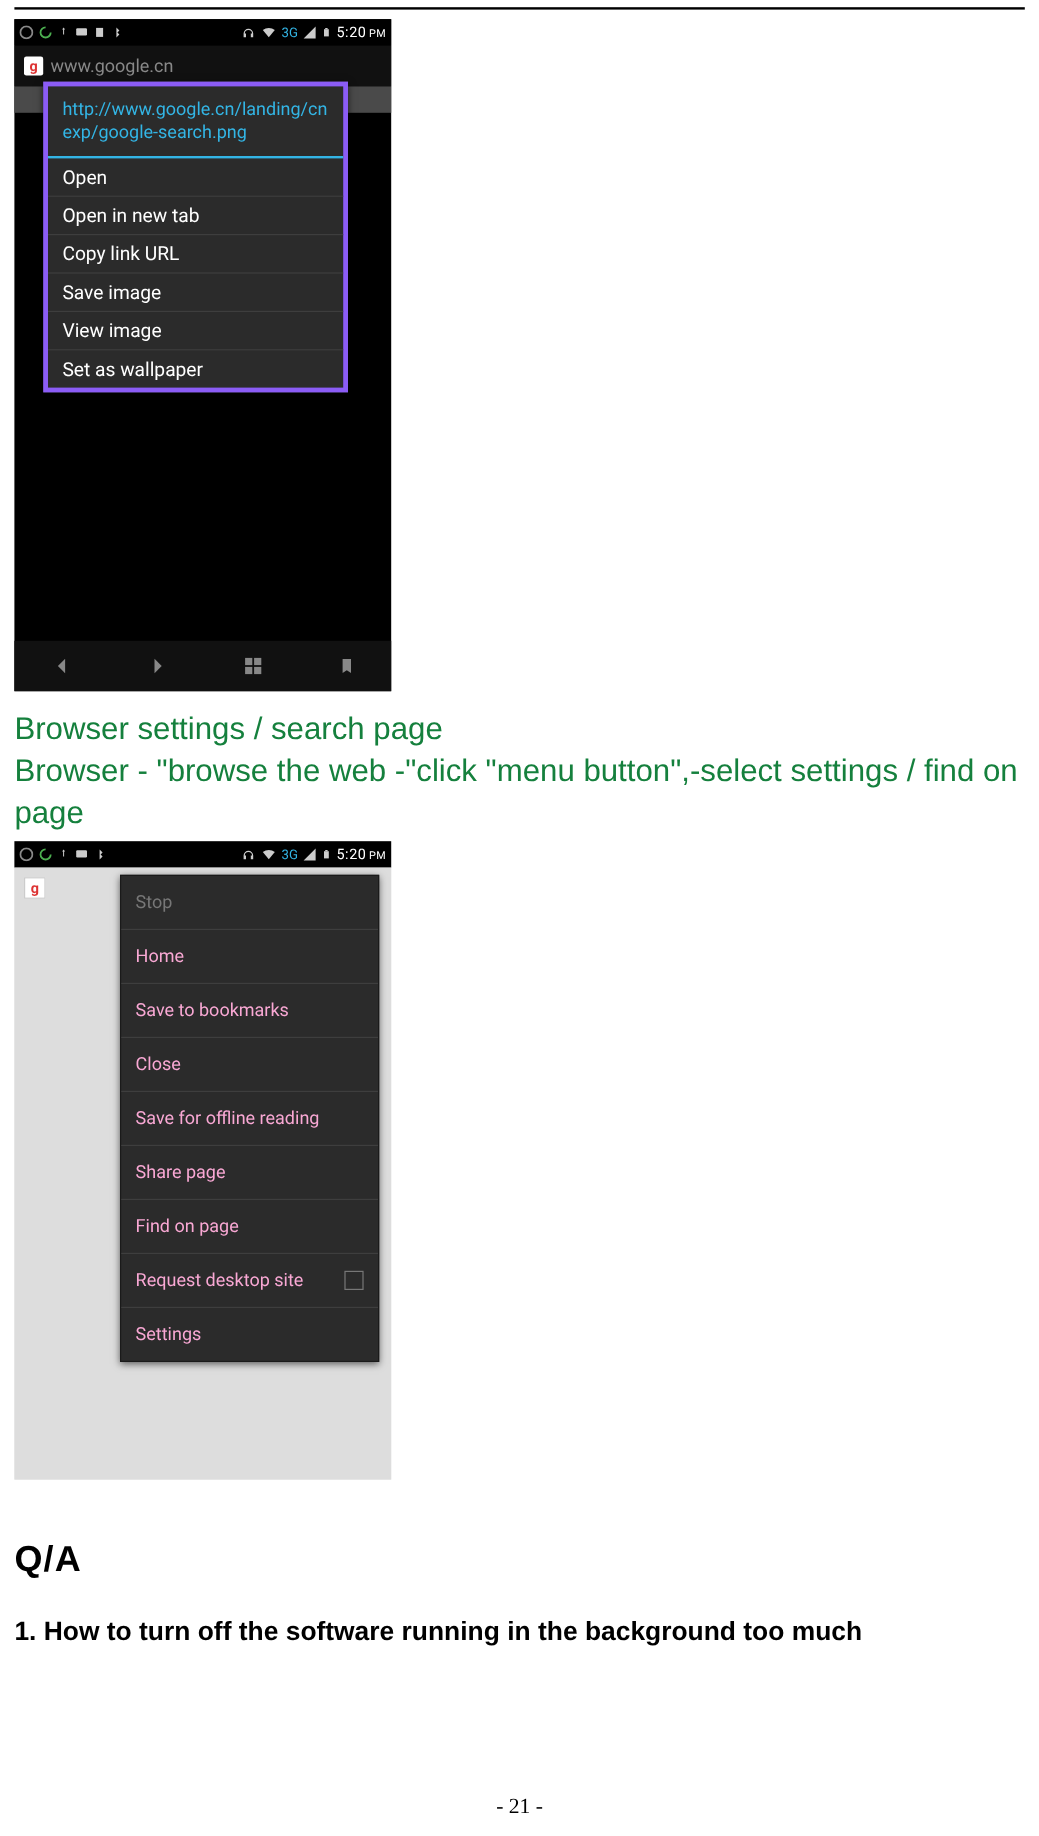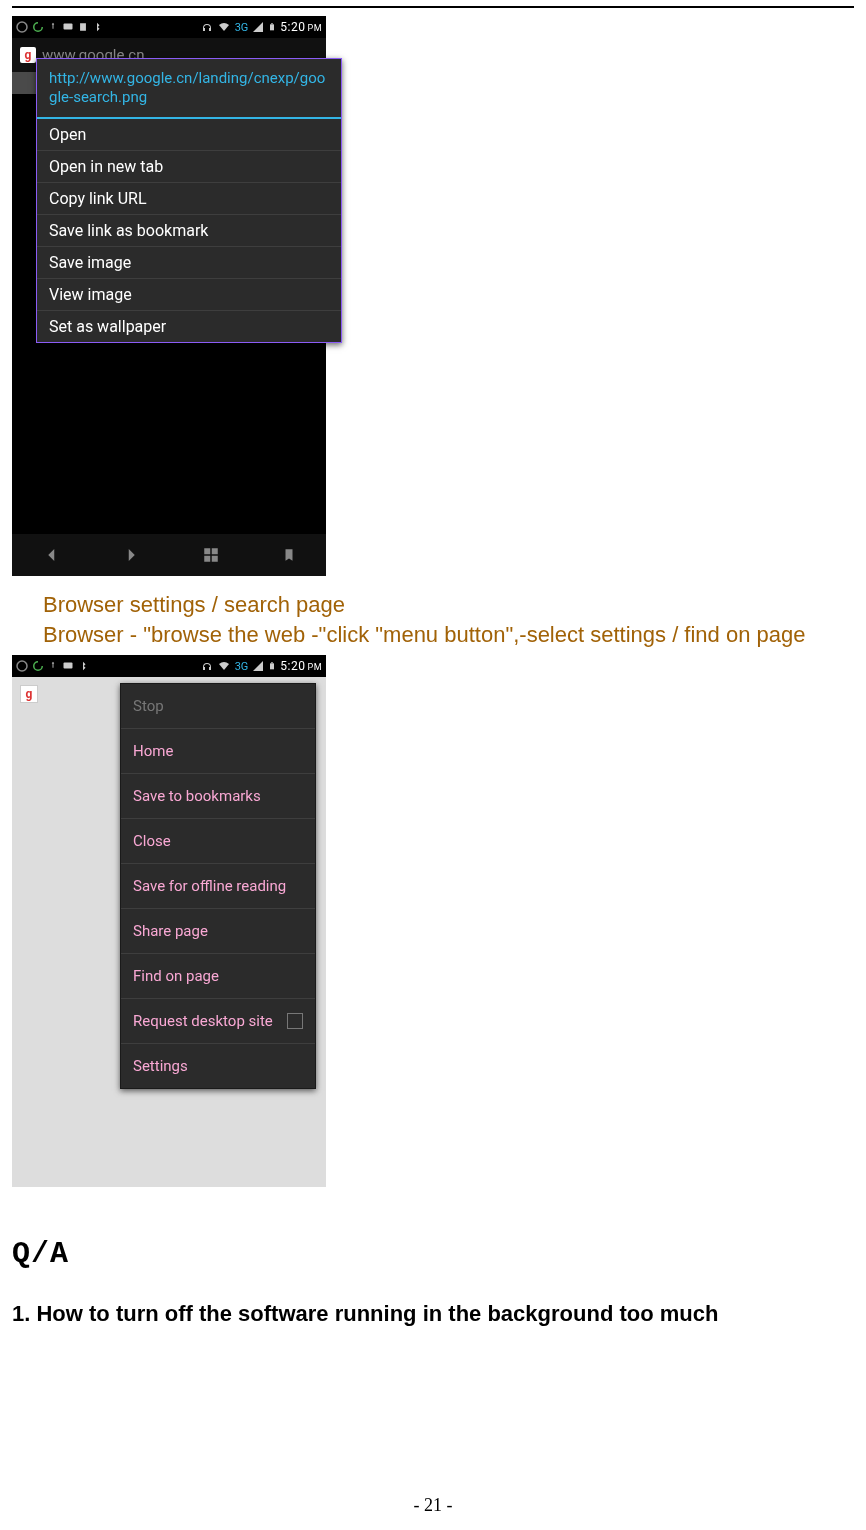--- a/index.html
+++ b/index.html
@@ -57,24 +57,24 @@
     gap:6px;
   }
   .gicon {
     width:16px;height:16px;background:#fff;display:inline-flex;align-items:center;justify-content:center;font-size:12px;font-weight:bold;color:#d33;border-radius:2px;
   }
   .phone-bg-strip { height: 22px; background: #4a4a4a; }
   
   .ctx-menu {
     position: absolute;
     left: 24px;
-    top: 42px;
-    width: 306px;
+    top: 52px;
+    width: 254px;
     background: #2b2b2b;
-    border: 1px solid #8b5cf6;
+    border: 4px solid #8b5cf6;
     box-shadow: 0 2px 6px rgba(0,0,0,0.6);
   }
   .ctx-header {
     color: #33b5e5;
     font-size: 15px;
     line-height: 1.25;
     padding: 10px 12px;
     border-bottom: 2px solid #33b5e5;
     word-break: break-all;
   }
@@ -110,49 +110,48 @@
   .phone2 .gmark {
     position:absolute; top:8px; left:8px;
     width:18px;height:18px;background:#fff;border:1px solid #ccc;
     display:flex;align-items:center;justify-content:center;
     font-size:12px;font-weight:bold;color:#d33;
   }
   .menu2 {
     position: absolute;
     right: 10px;
     top: 6px;
-    width: 196px;
+    width: 216px;
     background: #2b2b2b;
     border: 1px solid #1a1a1a;
     box-shadow: 0 2px 6px rgba(0,0,0,0.6);
   }
   .menu2-item {
     color: #f9a8d4;
     font-size: 15px;
     padding: 13px 12px;
     border-bottom: 1px solid #3e3e3e;
     display:flex;
     justify-content:space-between;
     align-items:center;
   }
   .menu2-item.disabled { color:#777; }
   .menu2-item:last-child { border-bottom:none; }
   .chk {
     width:16px;height:16px;border:1px solid #777;background:transparent;
   }
   
   .doc-text {
-    font-size: 22px;
+    font-size: 26px;
     line-height: 1.35;
     margin-top: 14px;
-    color:#a16207;
-    margin-left:31px;
+    color:#15803d;
   }
   .qa-heading {
-    font-family: Liberation Mono, monospace;
+    font-family: Liberation Sans, sans-serif;
     font-size: 30px;
     font-weight: bold;
     margin-top: 50px;
     letter-spacing: 1px;
   }
   .qa-item {
     font-size: 22px;
     font-weight: bold;
     margin-top: 30px;
   }
@@ -216,21 +215,20 @@
       <span class="gicon">g</span>
       <span>www.google.cn</span>
     </div>
     <div class="phone-bg-strip"></div>
 
     <div class="ctx-menu">
       <div class="ctx-header">http://www.google.cn/landing/cnexp/google-search.png</div>
       <div class="ctx-item">Open</div>
       <div class="ctx-item">Open in new tab</div>
       <div class="ctx-item">Copy link URL</div>
-      <div class="ctx-item">Save link as bookmark</div>
       <div class="ctx-item">Save image</div>
       <div class="ctx-item">View image</div>
       <div class="ctx-item">Set as wallpaper</div>
     </div>
 
     <div class="phone-toolbar" style="position:absolute;bottom:0;left:0;right:0;">
       <svg width="18" height="18" viewBox="0 0 24 24">
           <path fill="#888" d="M15 4l-8 8 8 8z"></path>
         </svg>
       <svg width="18" height="18" viewBox="0 0 24 24">

